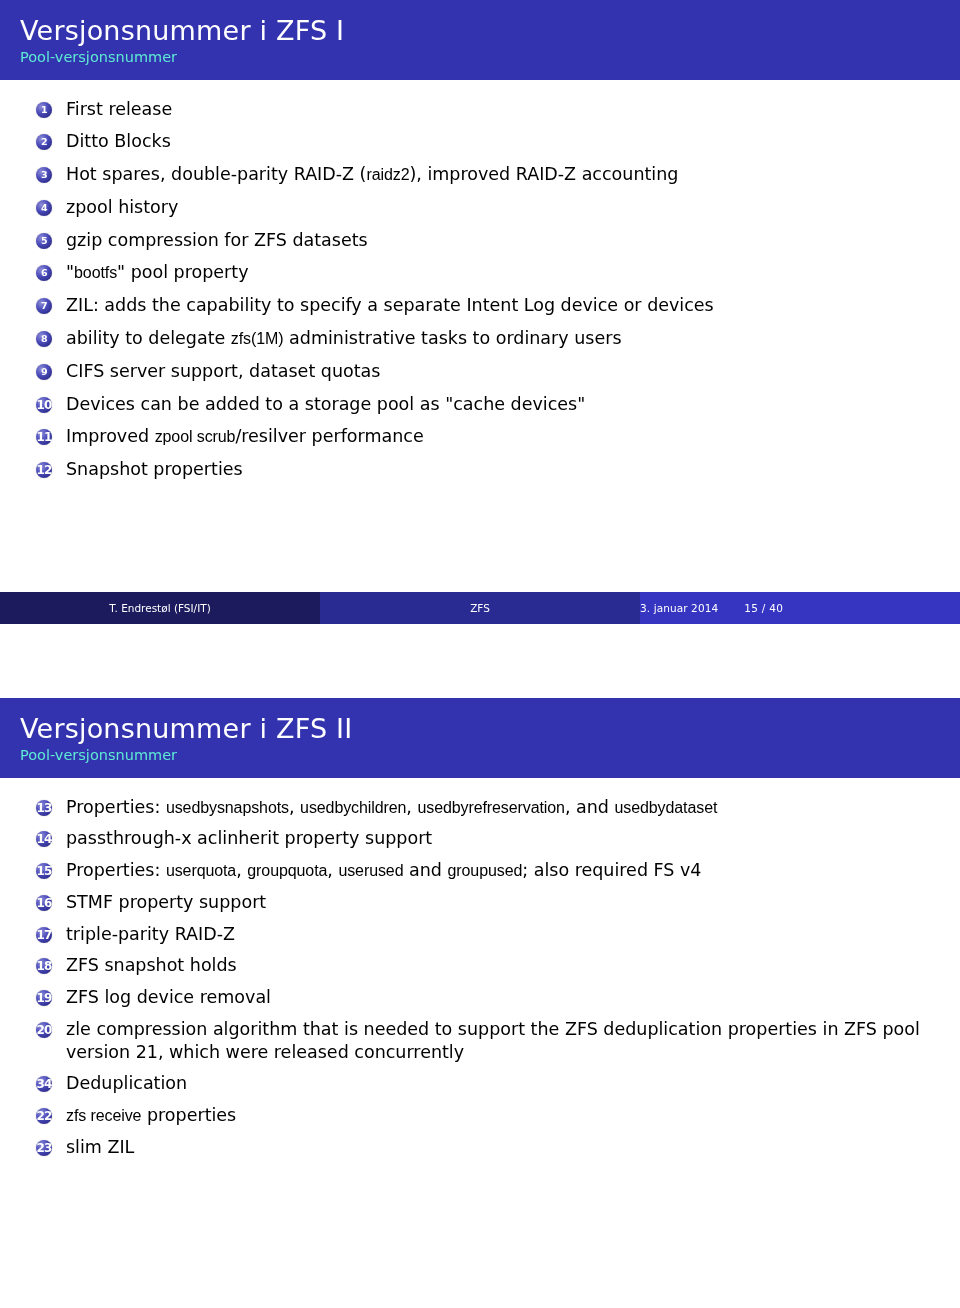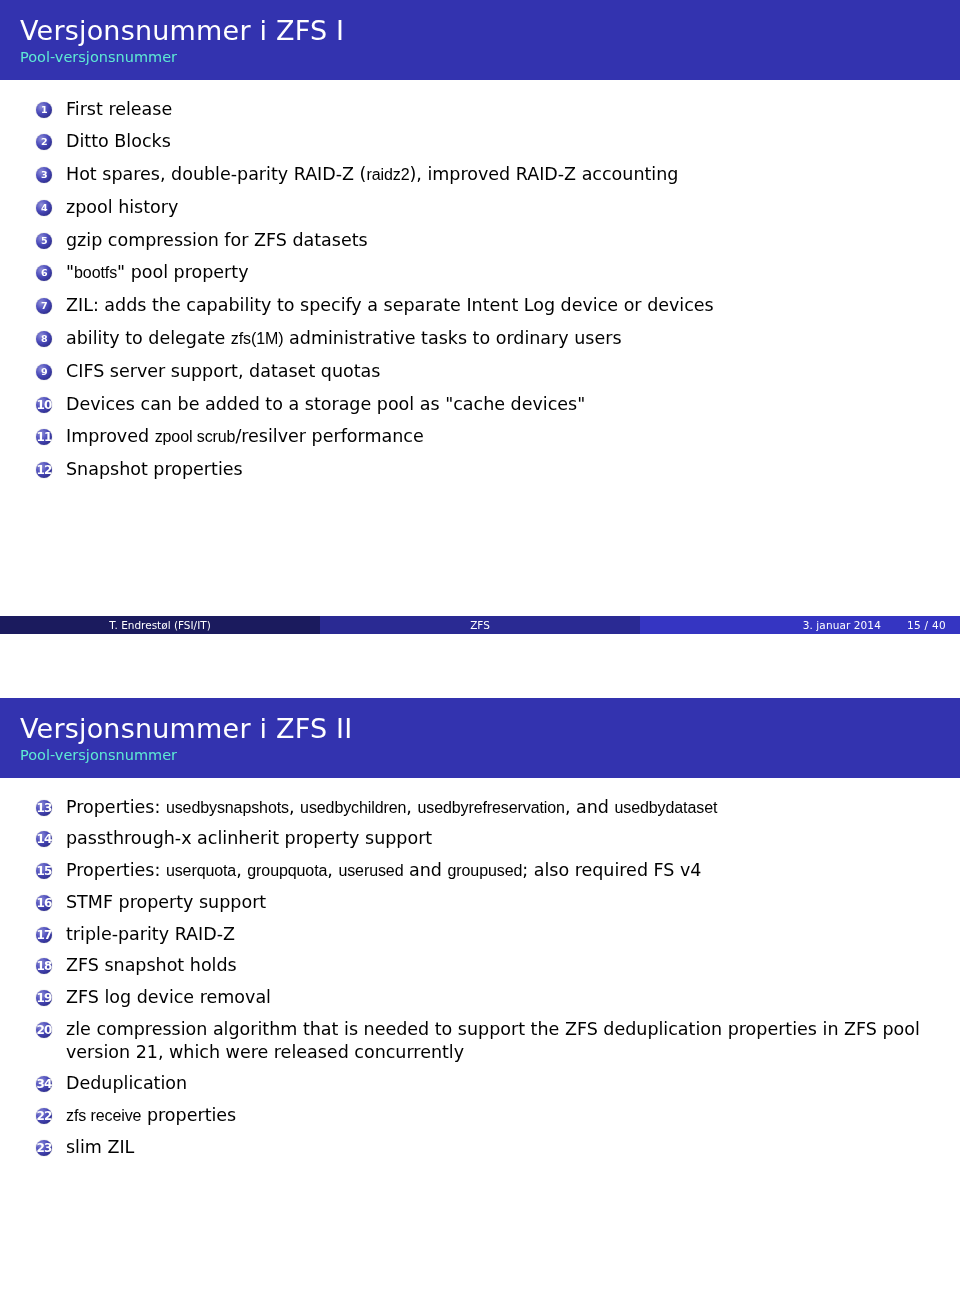--- a/index.html
+++ b/index.html
@@ -99,42 +99,41 @@
     left: 0;
     bottom: 0;
     width: 960px;
     height: 18px;
     display: flex;
     font-size: 10.5px;
     font-family: "DejaVu Sans", sans-serif;
     color: #ffffff;
   }
   .foot-sec {
-    height: 18px;
+    height: 32px;
     display: flex;
     align-items: center;
     box-sizing: border-box;
     overflow: hidden;
     white-space: nowrap;
-    margin-top: 24px;
   }
   .foot-author {
     width: 33.34%;
     background: #1b1b5e;
     justify-content: center;
   }
   .foot-title {
     width: 33.33%;
     background: #2a2a93;
     justify-content: center;
   }
   .foot-meta {
     width: 33.33%;
     background: #3535c2;
-    justify-content: flex-end;
+    justify-content: flex-start;
     padding-right: 14px;
     gap: 26px;
   }
   .foot-date { letter-spacing: 0.1px; }
   .foot-page { letter-spacing: 0.3px; }
   .gap { height: 88px; background: #ffffff; }
 </style>
 </head>
 <body>
 

